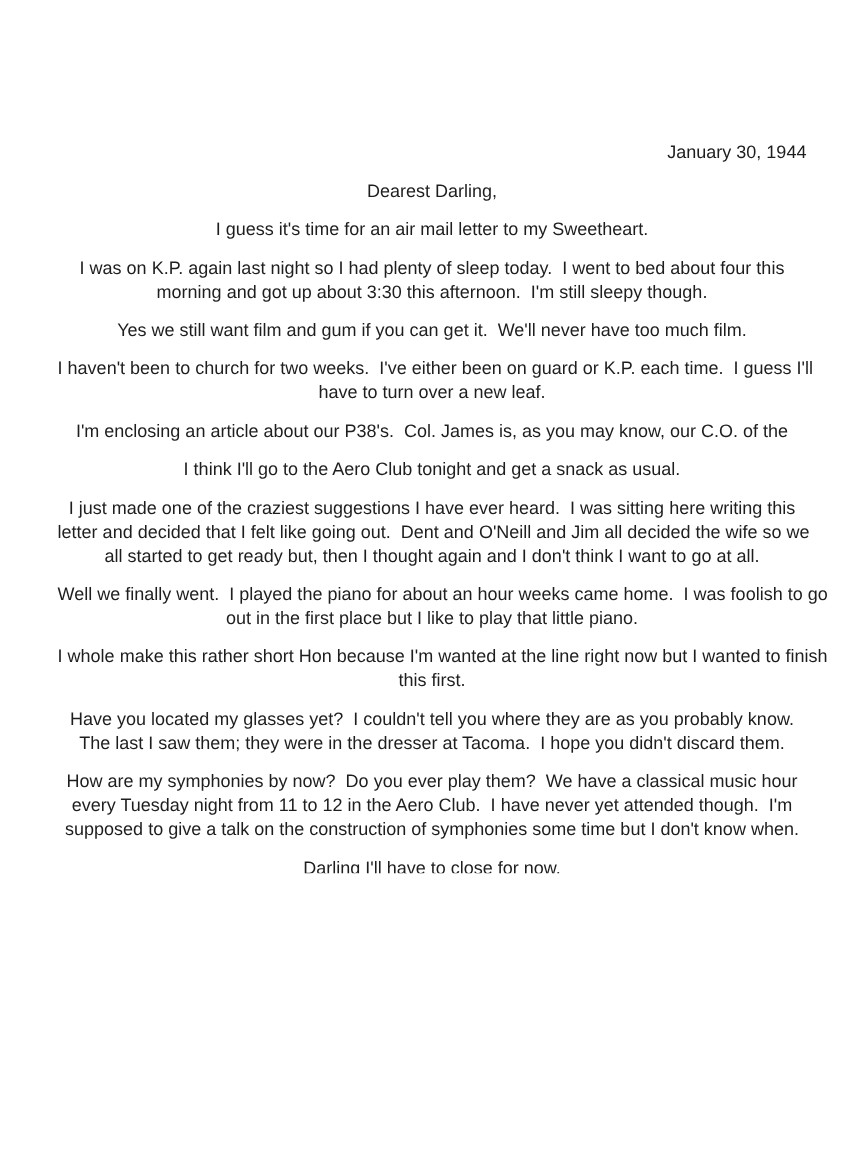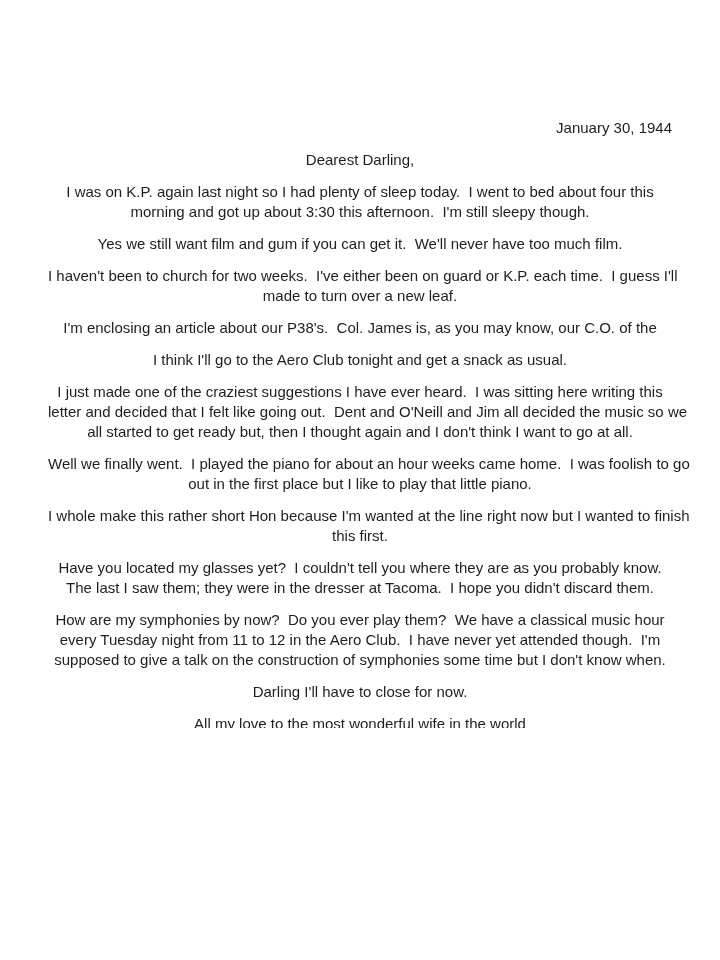--- a/index.html
+++ b/index.html
@@ -35,39 +35,42 @@
 
 <div class="page" style="background: rgb(255, 255, 255); color: rgb(30, 30, 30);">
   <div id="letter-body">
       <div class="paragraph align-right">
         <div class="line">January 30, 1944</div>
       </div>
       <div class="paragraph align-left">
         <div class="line">Dearest Darling,</div>
       </div>
       <div class="paragraph align-left">
+        <div class="line">I guess it's time for an air mail letter to my Sweetheart.</div>
+      </div>
+      <div class="paragraph align-left">
         <div class="line">I was on K.P. again last night so I had plenty of sleep today.  I went to bed about four this</div>
         <div class="line">morning and got up about 3:30 this afternoon.  I'm still sleepy though.</div>
       </div>
       <div class="paragraph align-left">
         <div class="line">Yes we still want film and gum if you can get it.  We'll never have too much film.</div>
       </div>
       <div class="paragraph align-left">
         <div class="line">I haven't been to church for two weeks.  I've either been on guard or K.P. each time.  I guess I'll</div>
-        <div class="line">made to turn over a new leaf.</div>
+        <div class="line">have to turn over a new leaf.</div>
       </div>
       <div class="paragraph align-left">
         <div class="line">I'm enclosing an article about our P38's.  Col. James is, as you may know, our C.O. of the</div>
       </div>
       <div class="paragraph align-left">
         <div class="line">I think I'll go to the Aero Club tonight and get a snack as usual.</div>
       </div>
       <div class="paragraph align-left">
         <div class="line">I just made one of the craziest suggestions I have ever heard.  I was sitting here writing this</div>
-        <div class="line">letter and decided that I felt like going out.  Dent and O'Neill and Jim all decided the music so we</div>
+        <div class="line">letter and decided that I felt like going out.  Dent and O'Neill and Jim all decided the wife so we</div>
         <div class="line">all started to get ready but, then I thought again and I don't think I want to go at all.</div>
       </div>
       <div class="paragraph align-left">
         <div class="line">Well we finally went.  I played the piano for about an hour weeks came home.  I was foolish to go</div>
         <div class="line">out in the first place but I like to play that little piano.</div>
       </div>
       <div class="paragraph align-left">
         <div class="line">I whole make this rather short Hon because I'm wanted at the line right now but I wanted to finish</div>
         <div class="line">this first.</div>
       </div>

